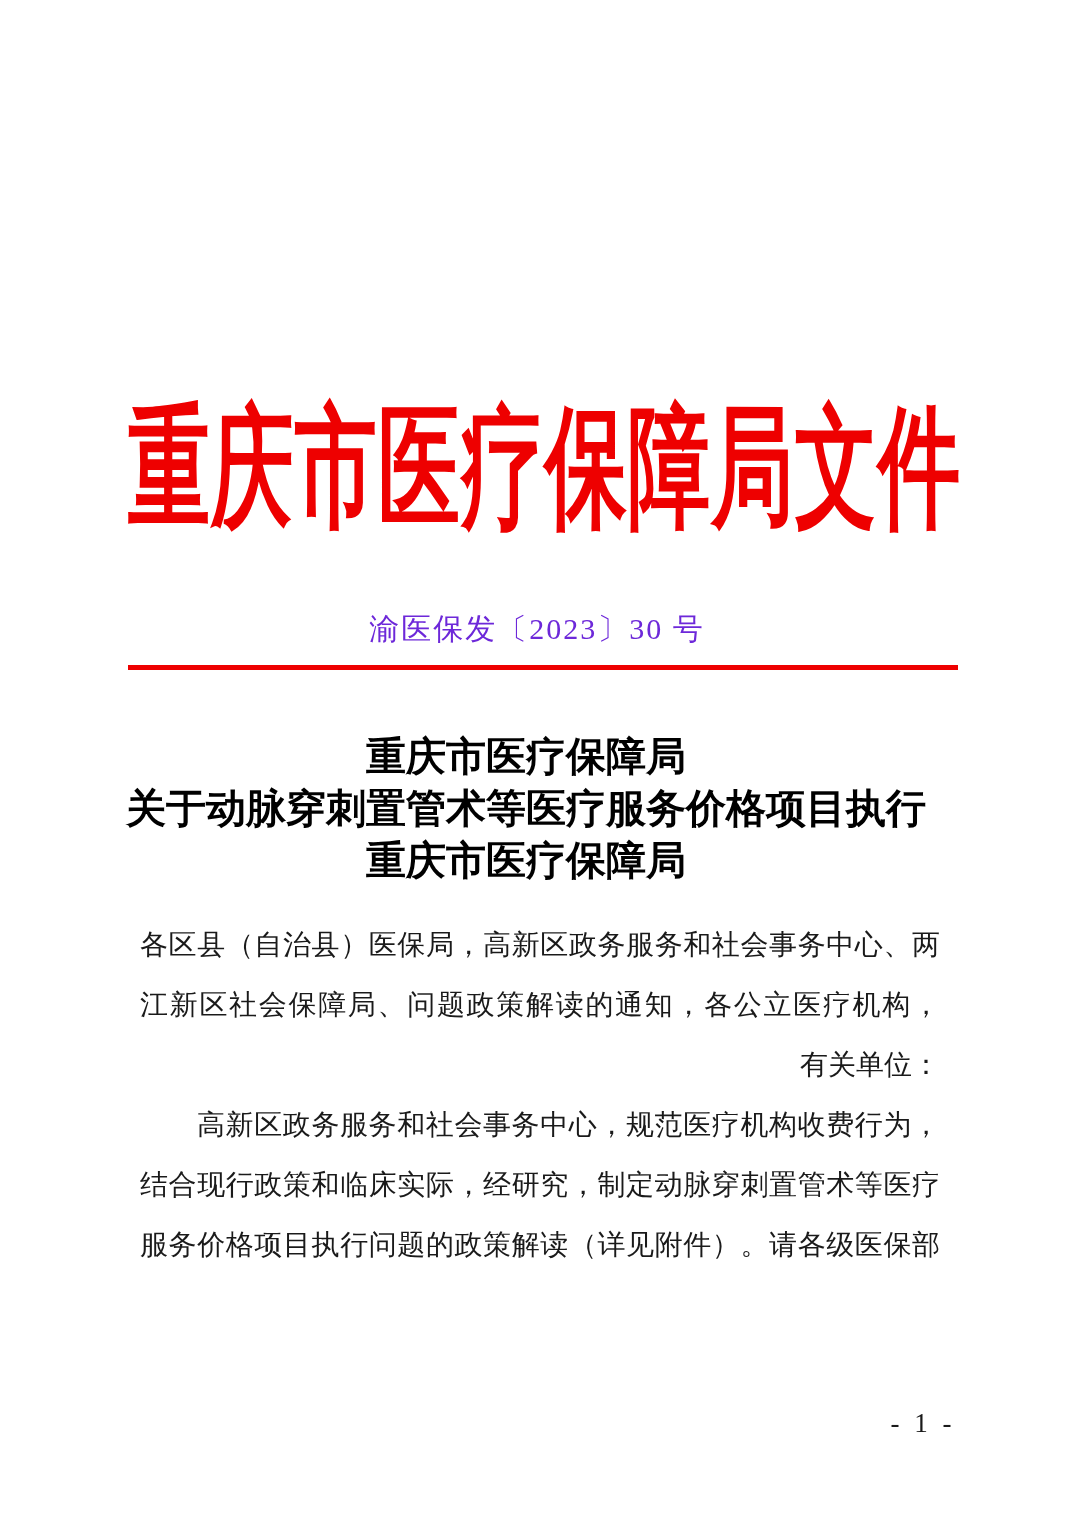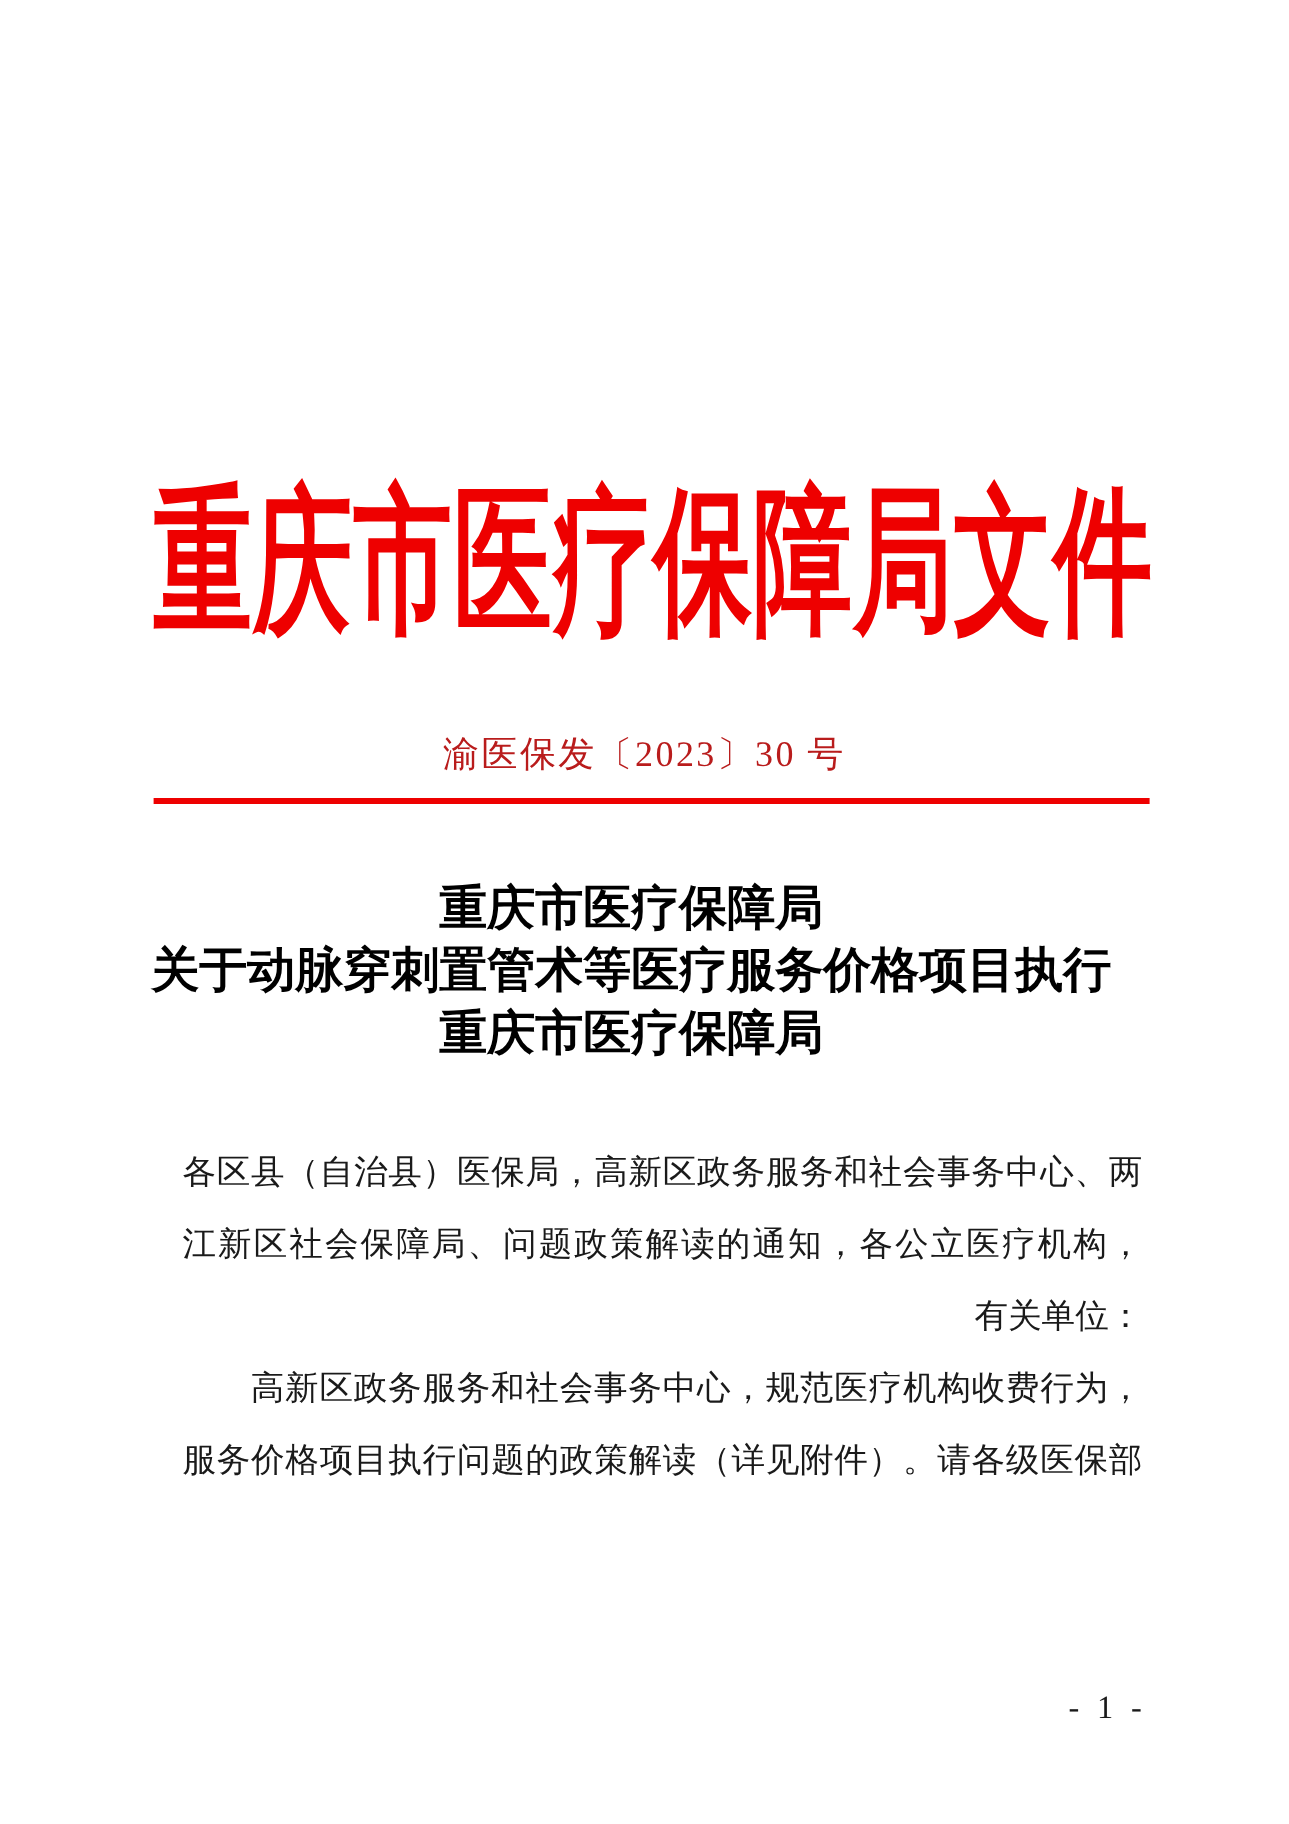--- a/index.html
+++ b/index.html
@@ -31,21 +31,21 @@
   
   .doc-number {
     position: absolute;
     top: 610px;
     left: 0;
     width: 1074px;
     text-align: center;
     font-size: 30px;
     line-height: 38px;
     letter-spacing: 2px;
-    color: #b91c1c;
+    color: #6d28d9;
   }
   
   .red-line {
     position: absolute;
     top: 665px;
     left: 128px;
     width: 830px;
     height: 5px;
     background: #ee0000;
   }
@@ -57,27 +57,26 @@
     width: 832px;
     text-align: center;
     font-weight: bold;
     font-size: 40px;
     line-height: 52px;
     color: #000000;
   }
   
   .body-text {
     position: absolute;
-    top: 948px;
+    top: 915px;
     left: 140px;
     width: 800px;
     font-size: 28px;
     line-height: 60px;
     color: #1a1a1a;
-    margin-left: 12px;
   }
   .body-text .jline {
     text-align: justify;
     text-align-last: justify;
   }
   .body-text .plain {
     text-align: right;
   }
   .body-text .indent {
     text-indent: 57px;
@@ -109,18 +108,19 @@
     <div>重庆市医疗保障局</div>
     <div>关于动脉穿刺置管术等医疗服务价格项目执行</div>
     <div>重庆市医疗保障局</div>
   </div>
 
   <div class="body-text">
     <div class="jline">各区县（自治县）医保局，高新区政务服务和社会事务中心、两</div>
     <div class="jline">江新区社会保障局、问题政策解读的通知，各公立医疗机构，</div>
     <div class="plain">有关单位：</div>
     <div class="jline indent">高新区政务服务和社会事务中心，规范医疗机构收费行为，</div>
+    <div class="jline">结合现行政策和临床实际，经研究，制定动脉穿刺置管术等医疗</div>
     <div class="jline">服务价格项目执行问题的政策解读（详见附件）。请各级医保部</div>
   </div>
 
   <div class="page-num">- 1 -</div>
 
 </div>
 
 </body></html>

